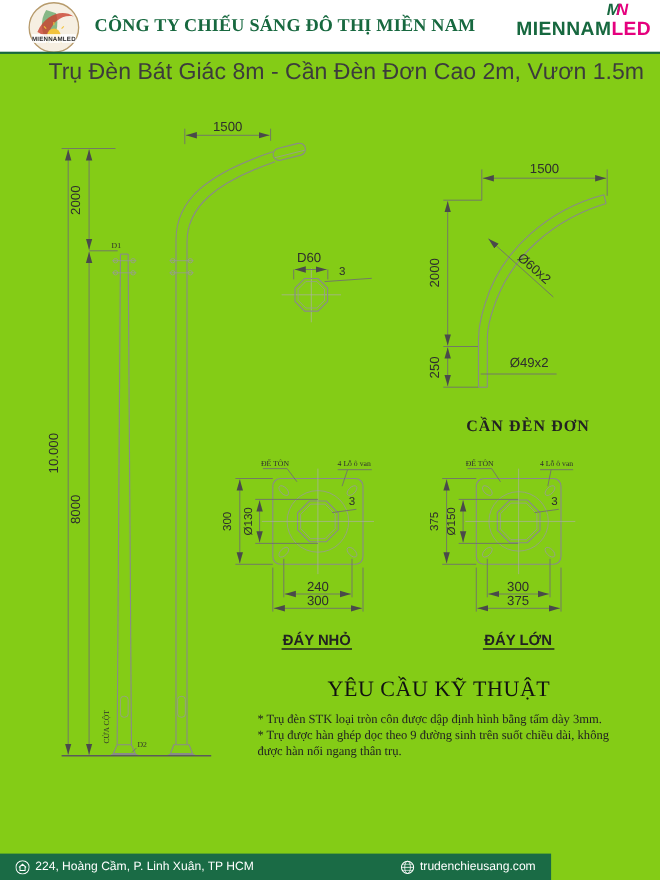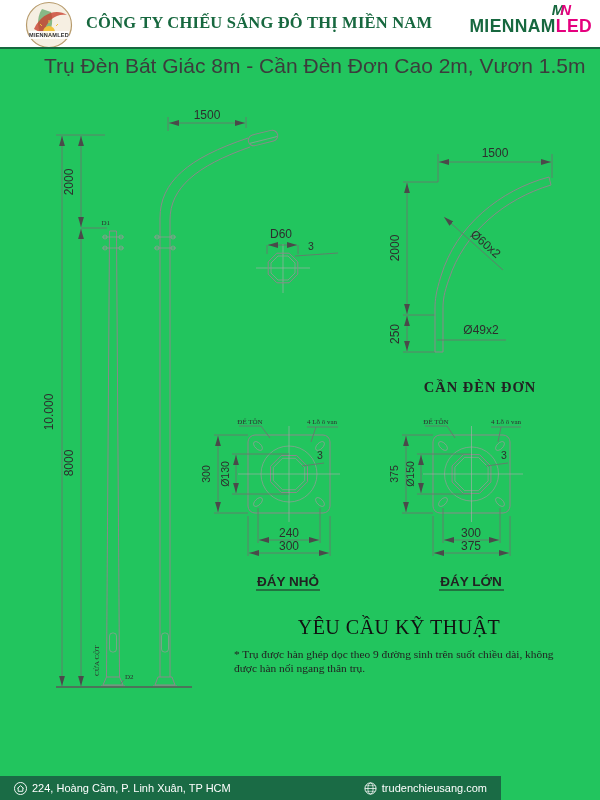--- a/index.html
+++ b/index.html
@@ -1,16 +1,16 @@
 <!DOCTYPE html>
 <html><head>
 <meta charset="utf-8">
 <style>
   html,body{margin:0;padding:0;background:#fff;}
-  .page{position:relative;width:600px;height:800px;background:#22c55e;overflow:hidden;
+  .page{position:relative;width:600px;height:800px;background:#84cc16;overflow:hidden;
         font-family:"Liberation Sans",sans-serif;}
 
   
   .header{position:absolute;top:0;left:0;width:600px;height:48px;background:#fff;}
   .logo-emblem{position:absolute;left:24px;top:1px;}
   .company-name{position:absolute;left:86px;top:13px;width:380px;
         font-family:"Liberation Serif",serif;font-weight:bold;font-size:16.5px;
         color:#17683f;letter-spacing:.2px;white-space:nowrap;}
   .brand{position:absolute;right:6px;top:0;width:135px;height:48px;}
   .brand-mono{position:absolute;top:1px;right:27px;font-weight:bold;font-size:15px;
@@ -304,20 +304,21 @@
       <line class="dim" x1="510" y1="516" x2="510" y2="556"></line>
       <line class="dim" x1="434" y1="553" x2="509" y2="553" marker-start="url(#arr)" marker-end="url(#arr)"></line>
       <text class="dimtxt" x="471" y="550" text-anchor="middle">375</text>
       <text class="drawtitle-sans" x="471" y="586" text-anchor="middle">ĐÁY LỚN</text>
       <line x1="439" y1="590" x2="504" y2="590" stroke="#222" stroke-width="1.2"></line>
     </g>
   </svg>
 
   <div class="tech">
     <h2 class="tech-title">YÊU CẦU KỸ THUẬT</h2>
+    <p class="tech-item">*  Trụ đèn STK loại tròn côn được dập định hình bằng tấm dày 3mm.</p>
     <p class="tech-item">* Trụ được hàn ghép dọc theo 9 đường sinh trên suốt chiều dài, không được hàn nối ngang thân trụ.</p>
   </div>
 
   <div class="footer">
     <div class="footer-item">
       <svg width="13" height="13" viewBox="0 0 14 14">
         <circle cx="7" cy="7" r="6.5" fill="none" stroke="#ffffff" stroke-width="1"></circle>
         <path d="M3.5,7 L7,4 L10.5,7 M4.5,6.6 V10 H9.5 V6.6" fill="none" stroke="#ffffff" stroke-width="1"></path>
       </svg>
       <span>224, Hoàng Cầm, P. Linh Xuân, TP HCM</span>

